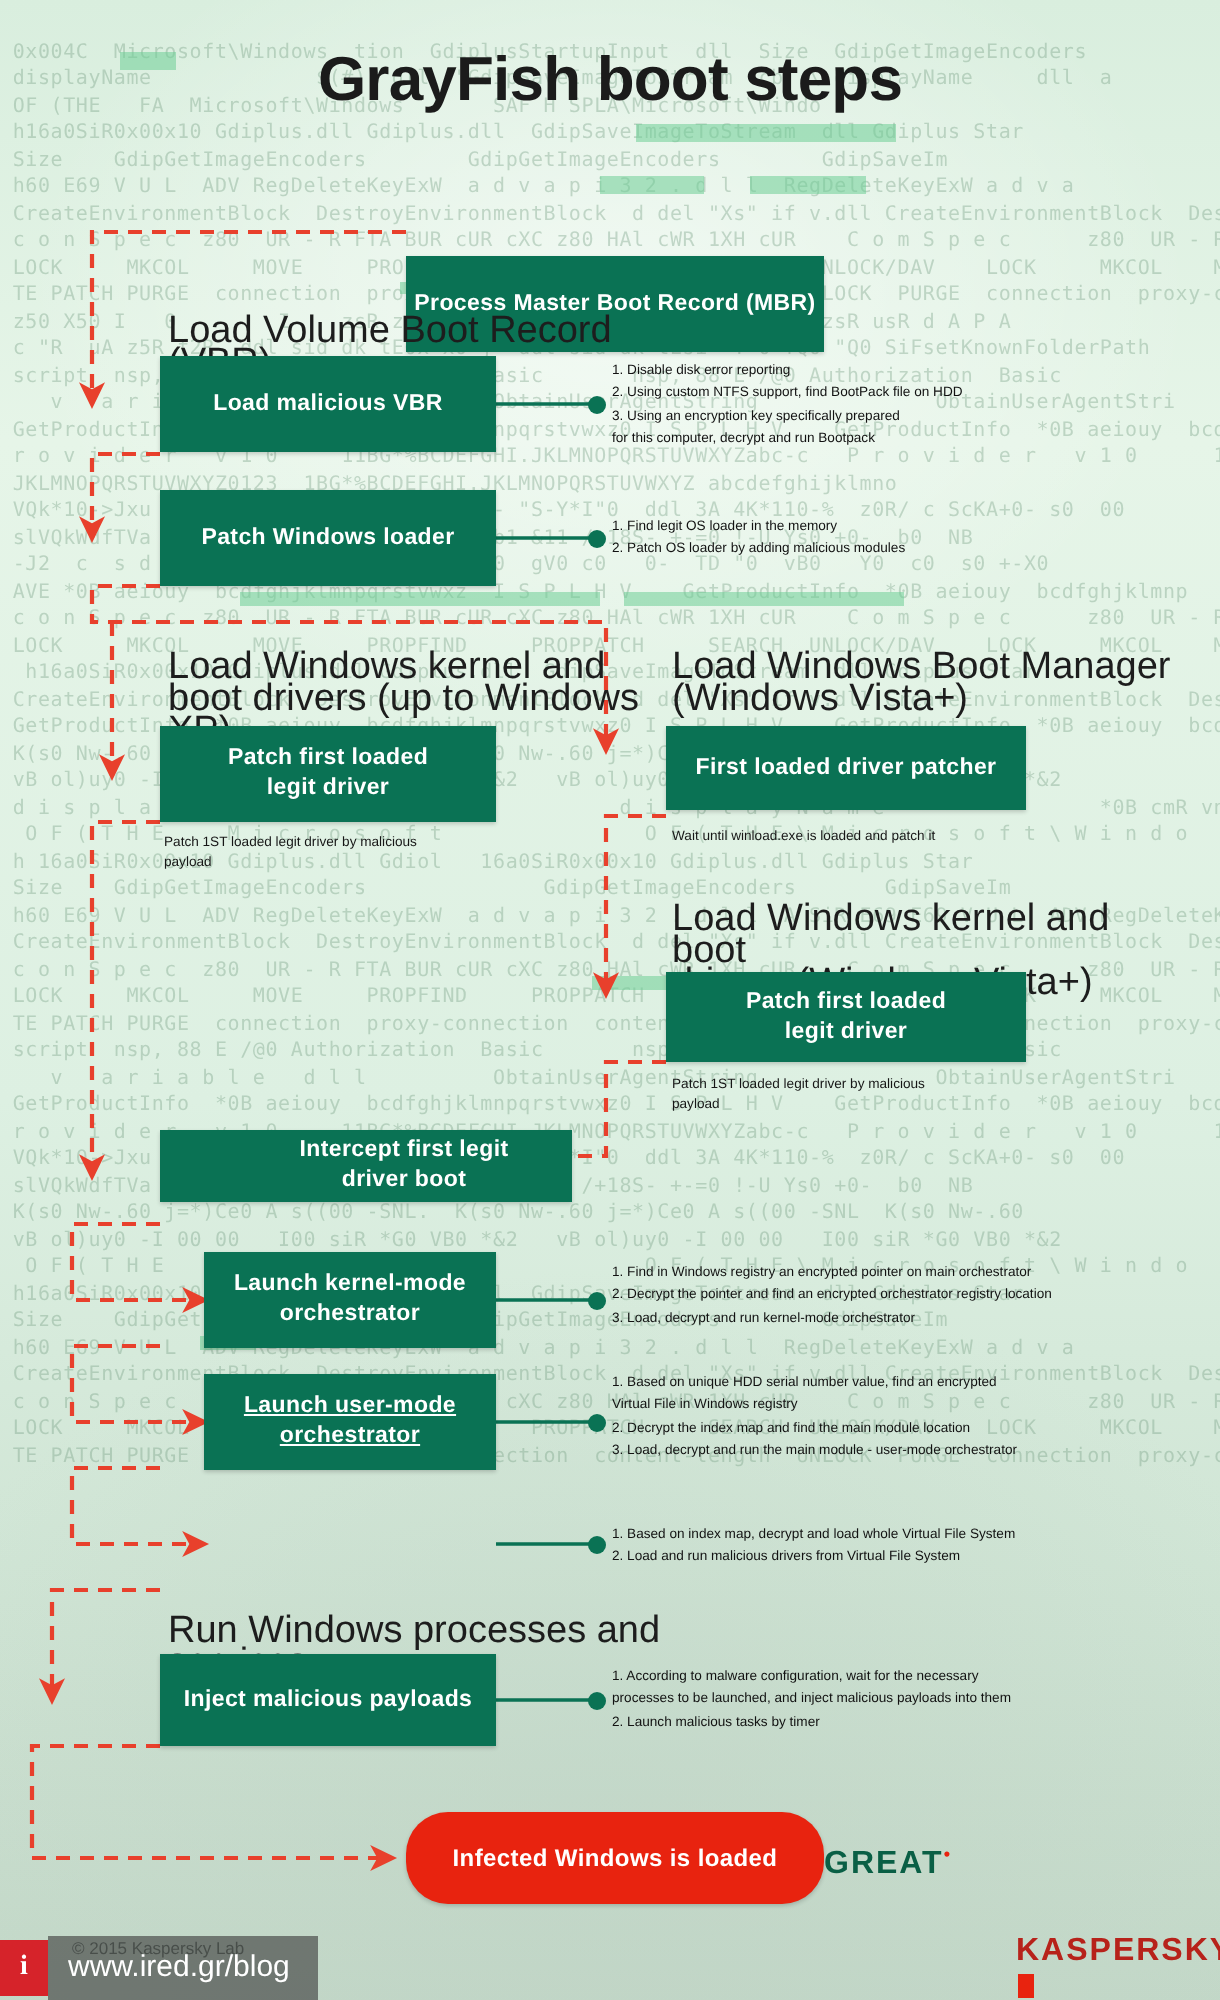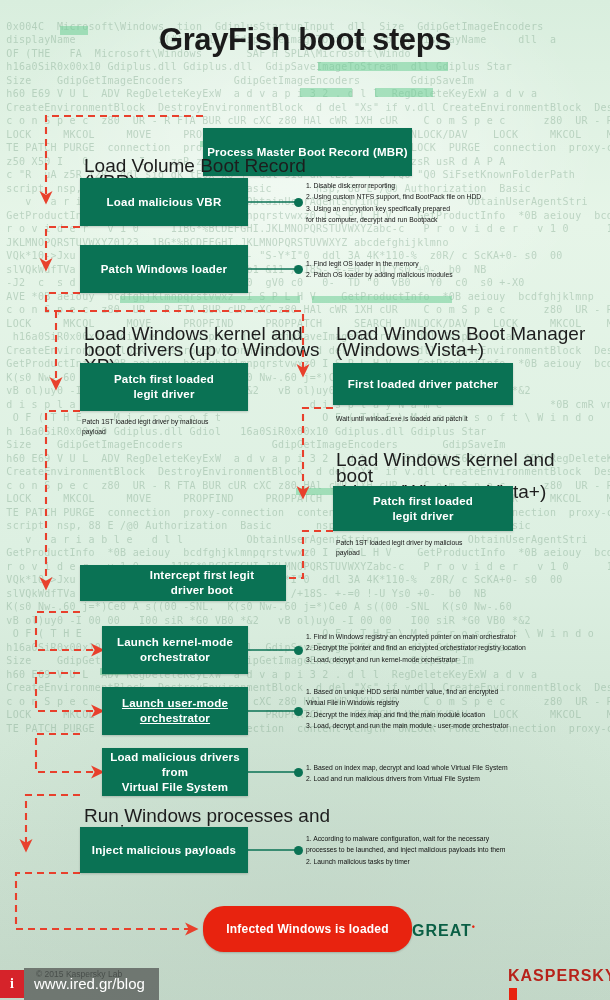--- a/index.html
+++ b/index.html
@@ -243,24 +243,20 @@
     <span style="white-space:pre-line;">Launch user-mode
 orchestrator</span>
   </div>
   <div class="list" style="left:306px;top:686px;">
     <div>1. Based on unique HDD serial number value, find an encrypted</div>
     <div>Virtual File in Windows registry</div>
     <div>2. Decrypt the index map and find the main module location</div>
     <div>3. Load, decrypt and run  the main module - user-mode orchestrator</div>
   </div>
 
-  <div class="box" style="left:102px;top:748px;width:146px;height:48px;">
-    <span style="white-space:pre-line;">Load malicious drivers from
-Virtual File System</span>
-  </div>
   <div class="list" style="left:306px;top:762px;">
     <div>1. Based on index map, decrypt and load whole Virtual File System</div>
     <div>2. Load and run malicious drivers from Virtual File System</div>
   </div>
 
   <div class="sect" style="left:84px;top:808px;width:300px;">Run Windows processes and services</div>
   <div class="box" style="left:80px;top:827px;width:168px;height:46px;">
     <span>Inject malicious payloads</span>
   </div>
   <div class="list" style="left:306px;top:833px;">

